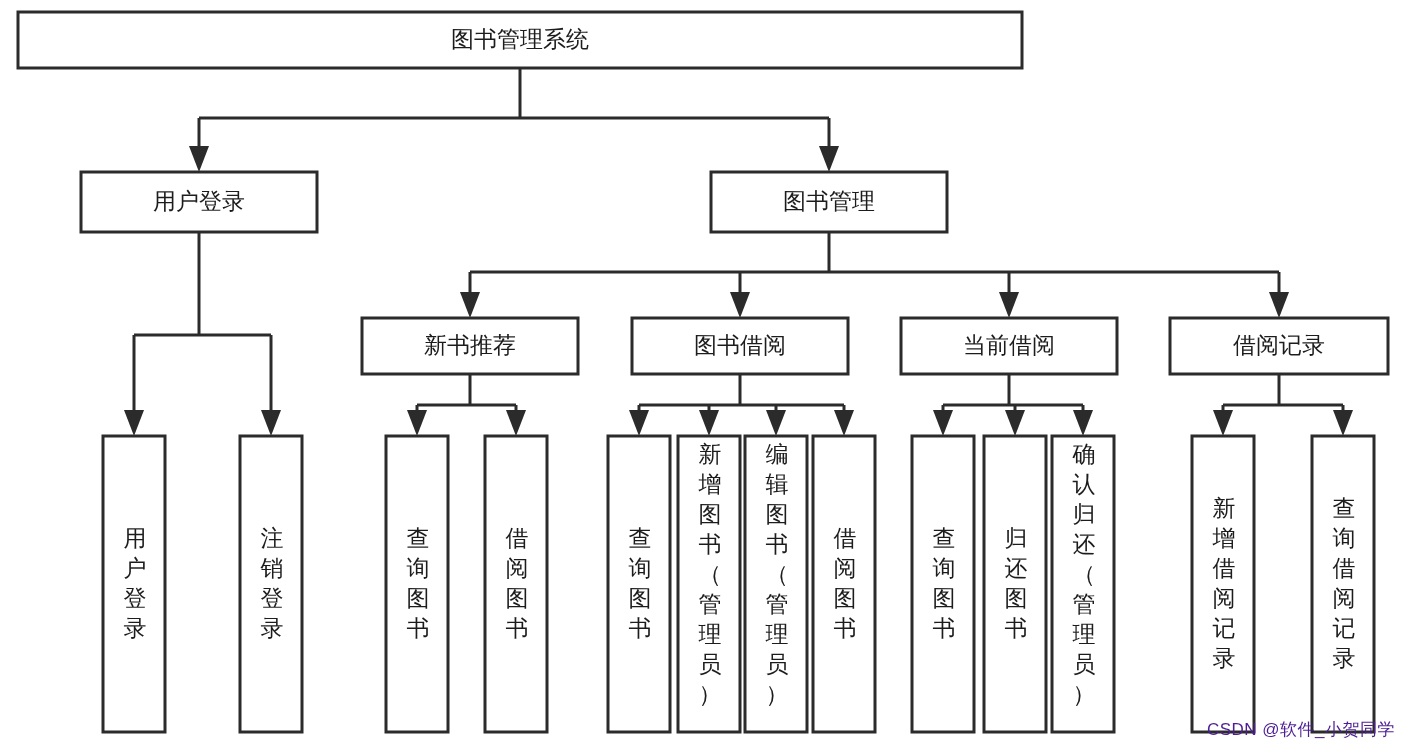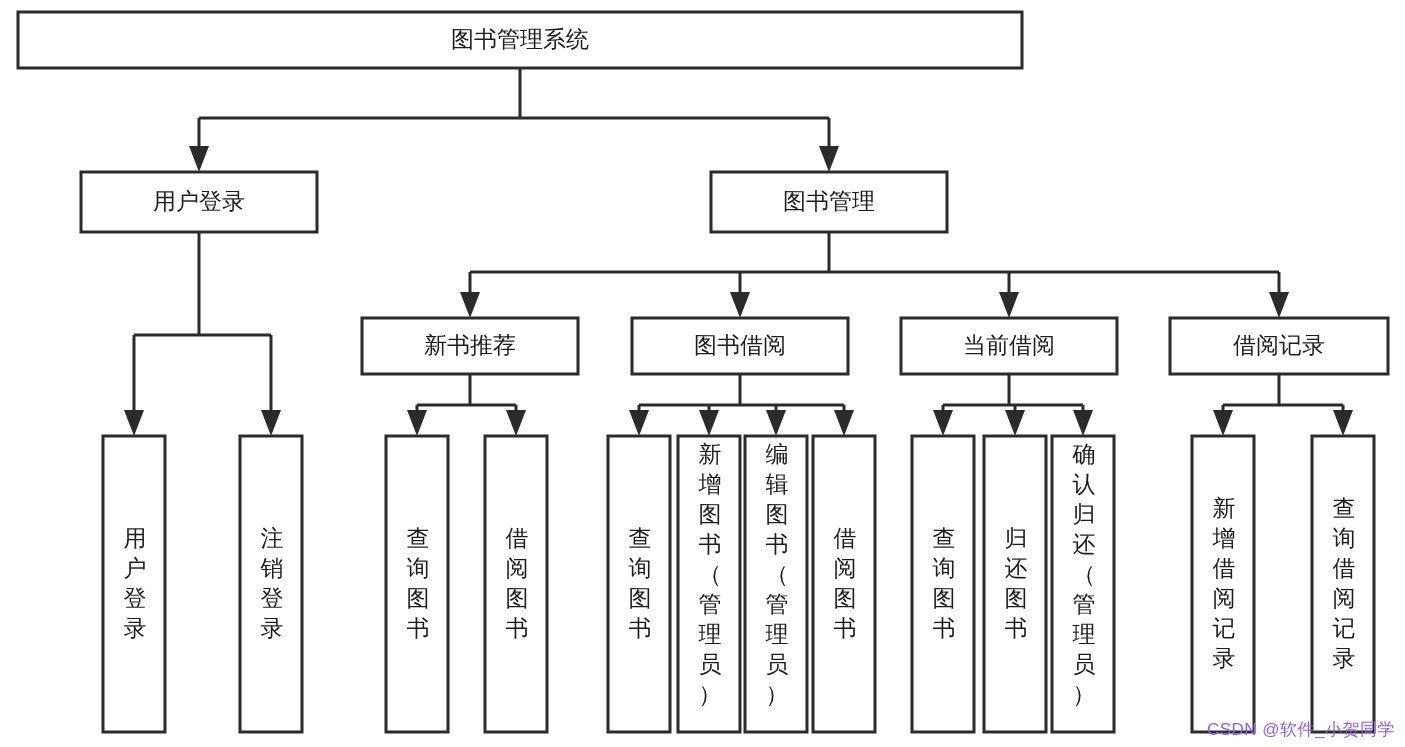--- a/index.html
+++ b/index.html
@@ -53,21 +53,21 @@
   .arrow-head {
     fill: #2b2b2b;
     stroke: none;
   }
   .watermark {
     position: absolute;
     right: 10px;
     bottom: 6px;
     font-family: "Liberation Sans", sans-serif;
     font-size: 17px;
-    color: #8b5cf6;
+    color: #4c1d95;
     letter-spacing: 0.5px;
     white-space: nowrap;
     user-select: none;
   }
 </style>
 </head>
 <body>
 
 <div id="diagram-root">
   <svg class="diagram" id="diagram-svg" viewBox="0 0 1405 747" xmlns="http://www.w3.org/2000/svg">

